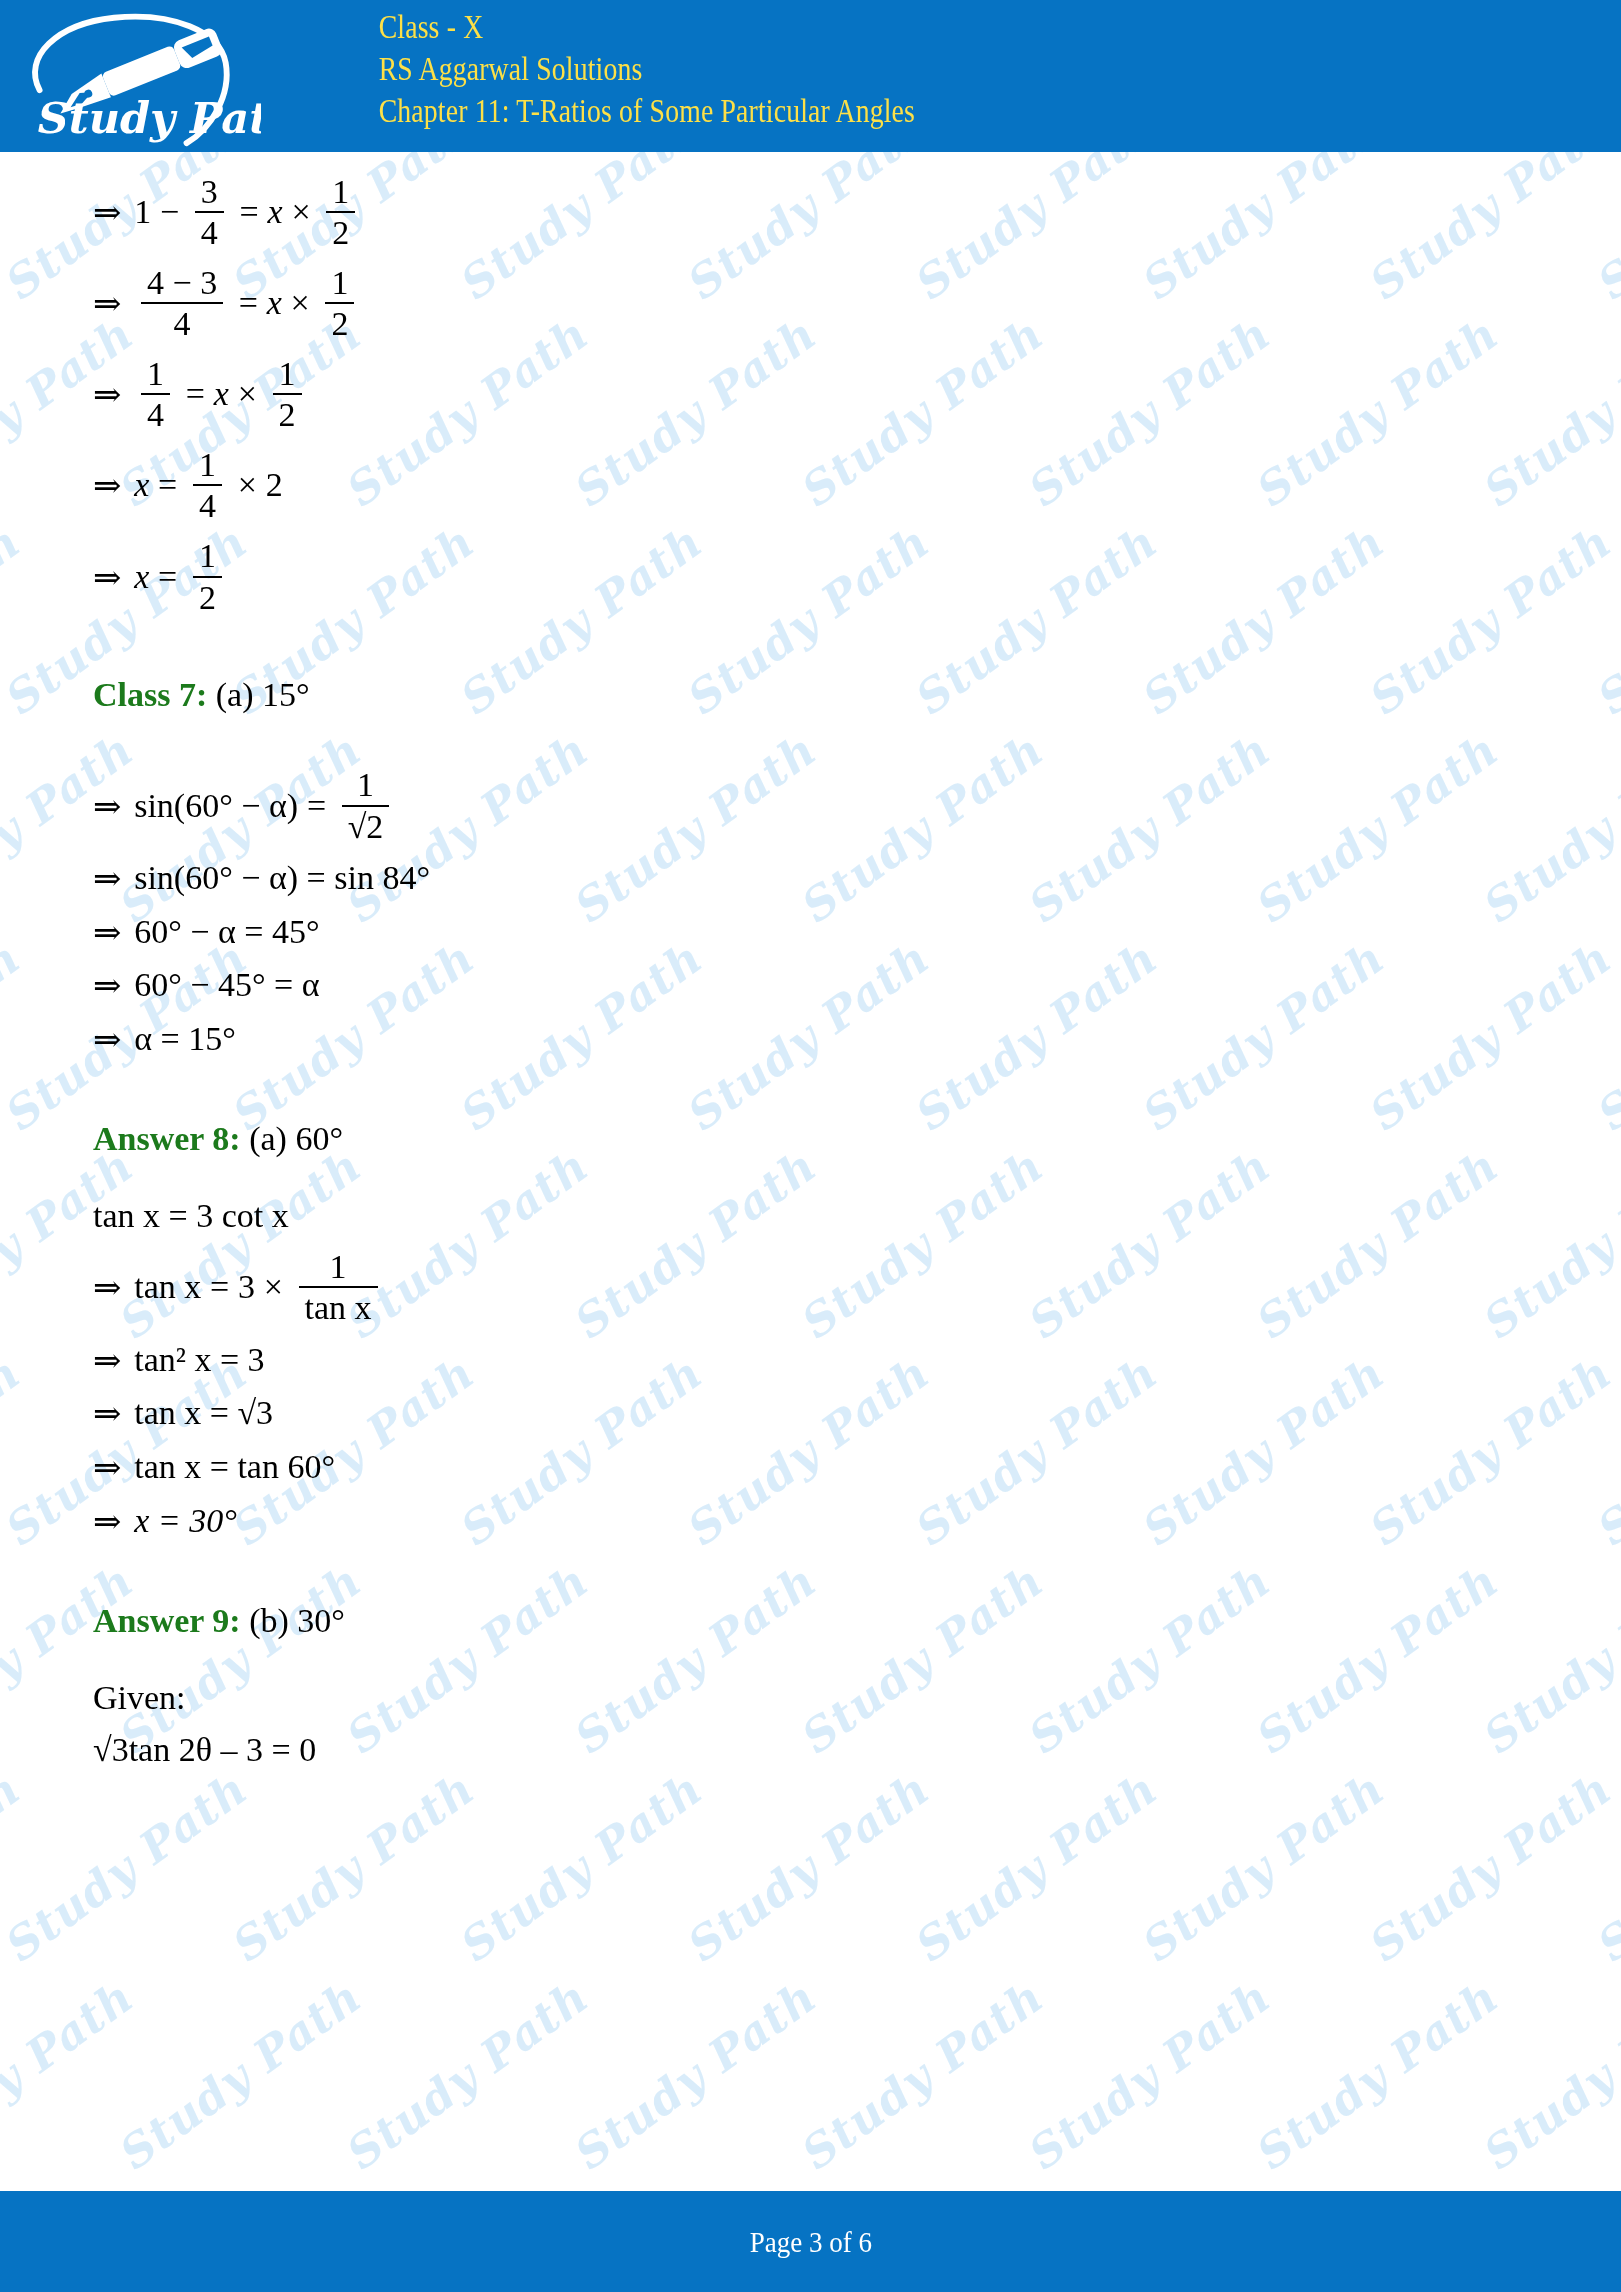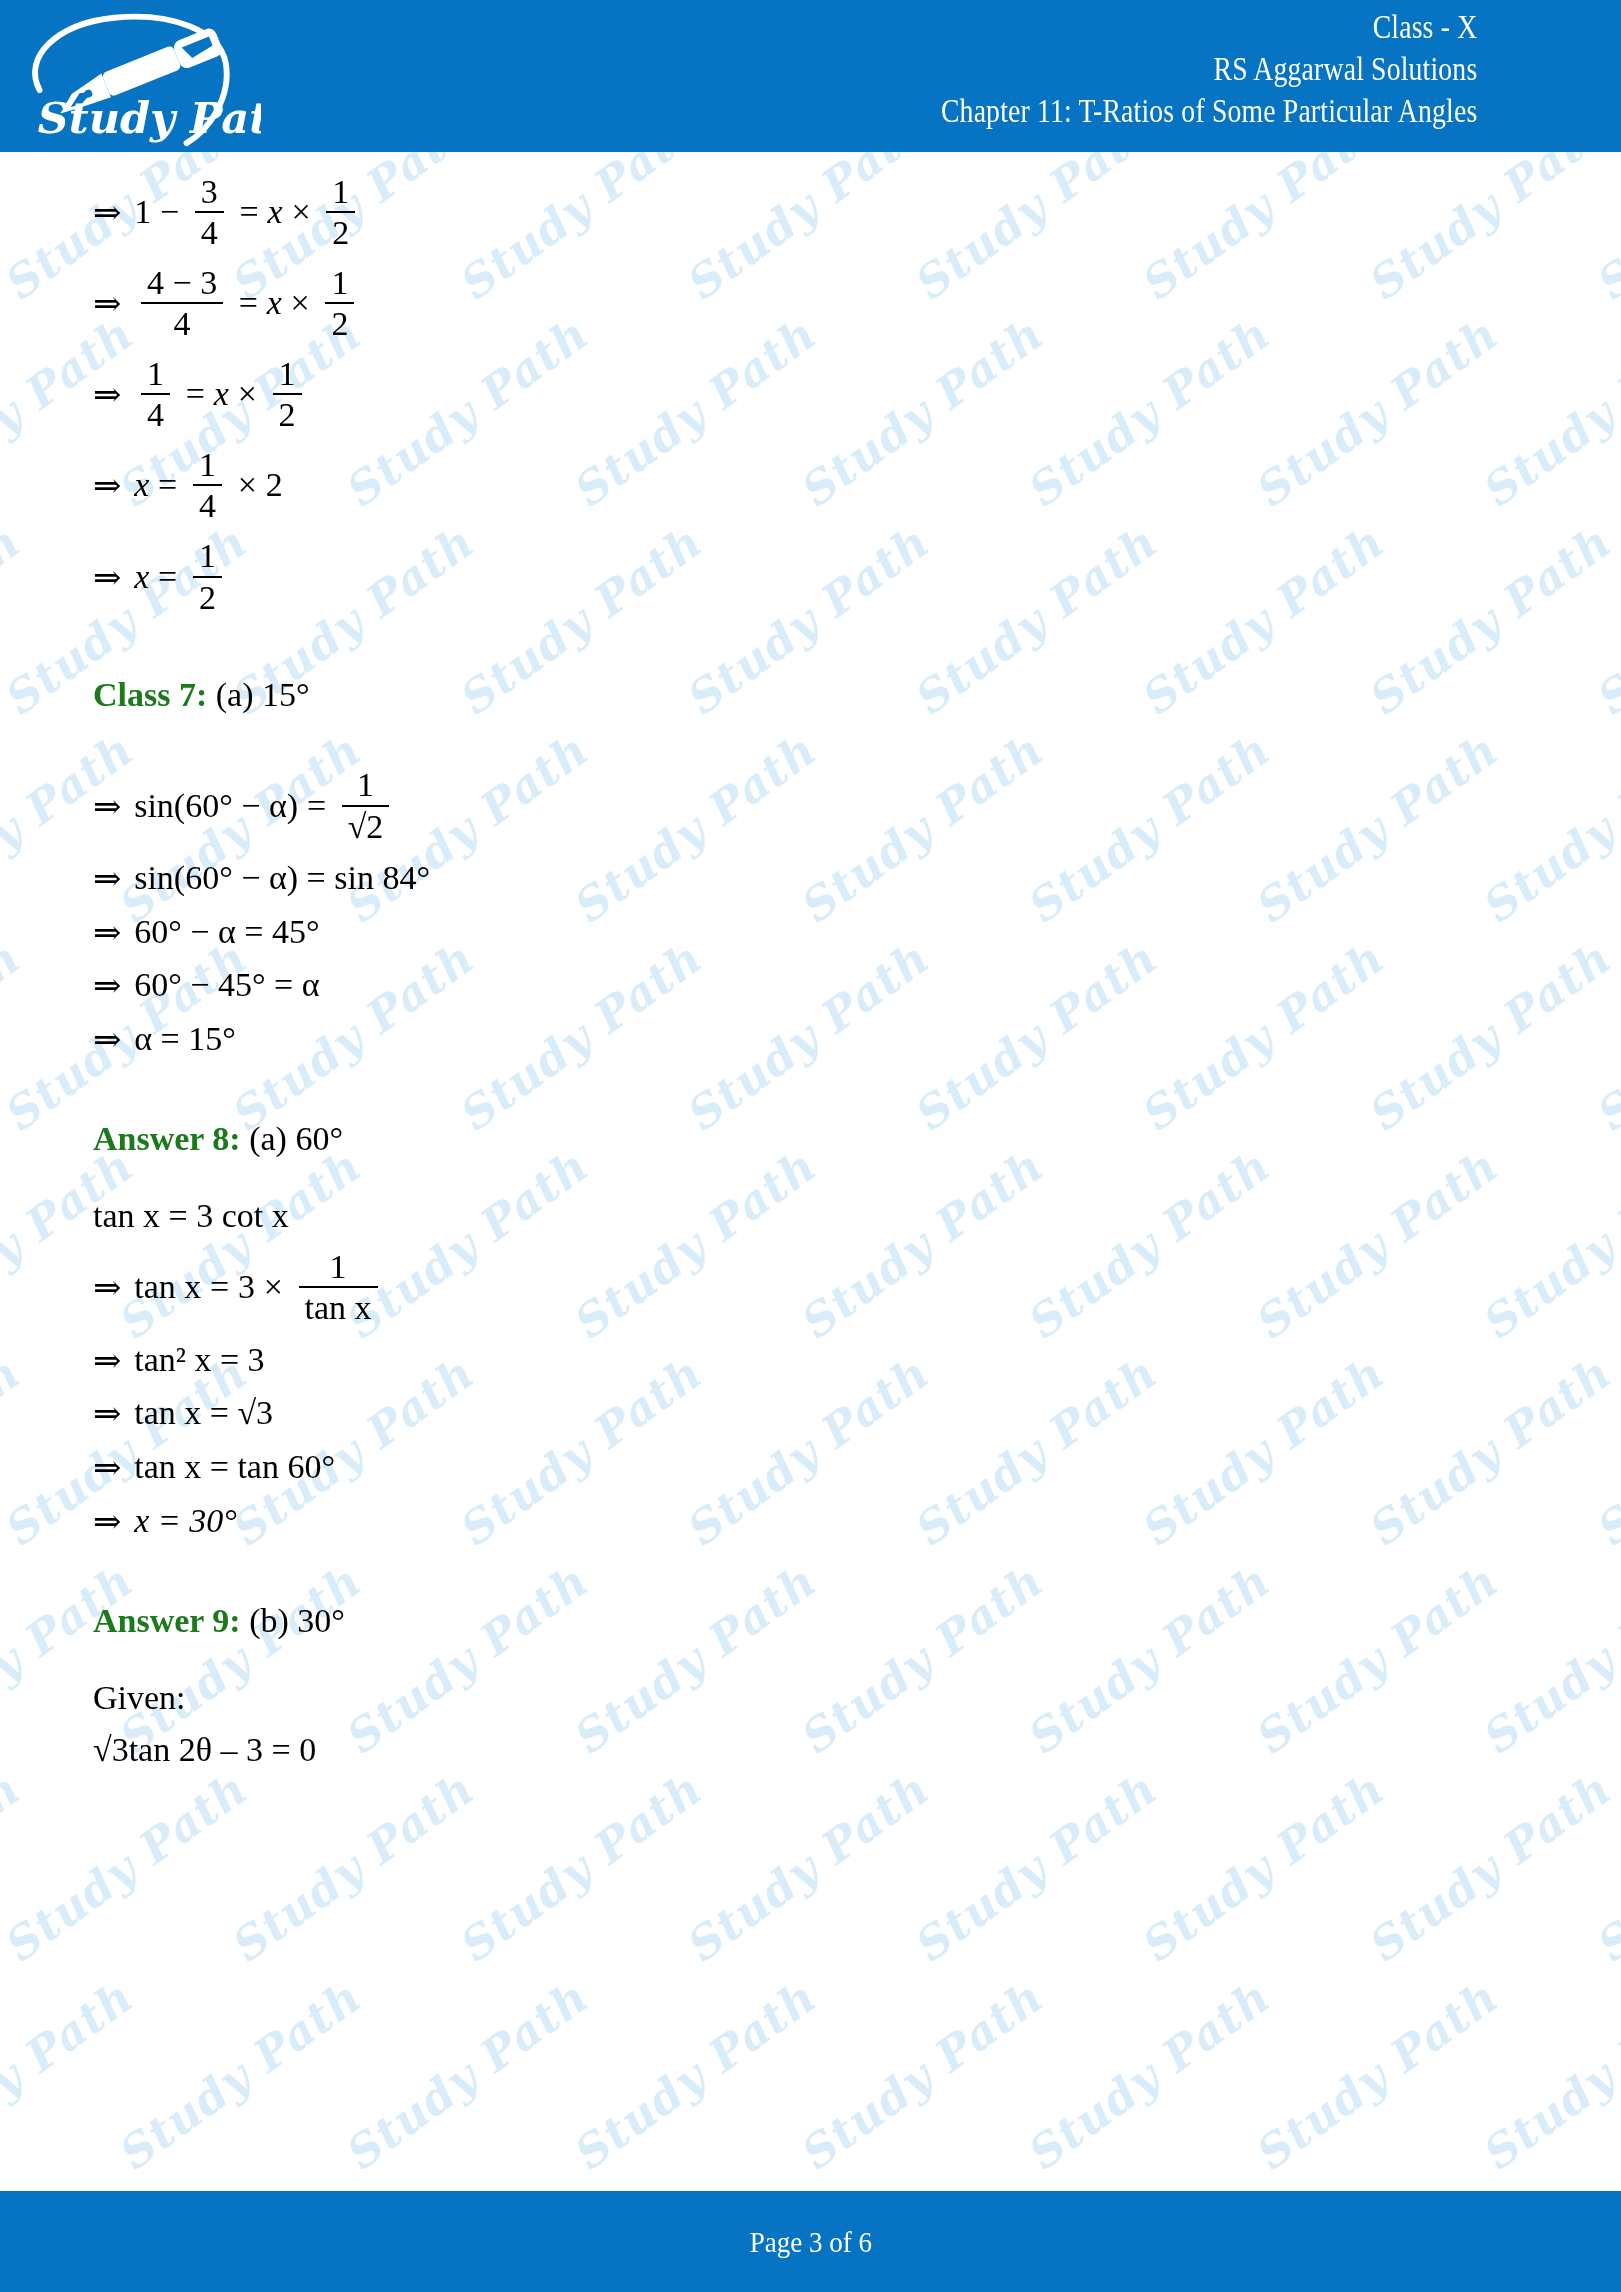--- a/index.html
+++ b/index.html
@@ -57,22 +57,22 @@
     top: 5.9px;
     width: 243px;
     height: 143px;
   }
   .logo svg { display: block; }
   .header-titles {
     position: absolute;
     left: 274px;
     right: 39px;
     top: 5.9px;
-    text-align: right;
-    color: #ffffff;
+    text-align: left;
+    color: #fde047;
   }
   .header-titles .line {
     font-family: "Liberation Serif", "DejaVu Serif", serif;
     letter-spacing: 0.2px;
     line-height: 1.28;
     transform: scaleX(0.84);
     transform-origin: center;
   }
   .header-titles .l1 { font-size: 33px; }
   .header-titles .l2 { font-size: 33px; }

